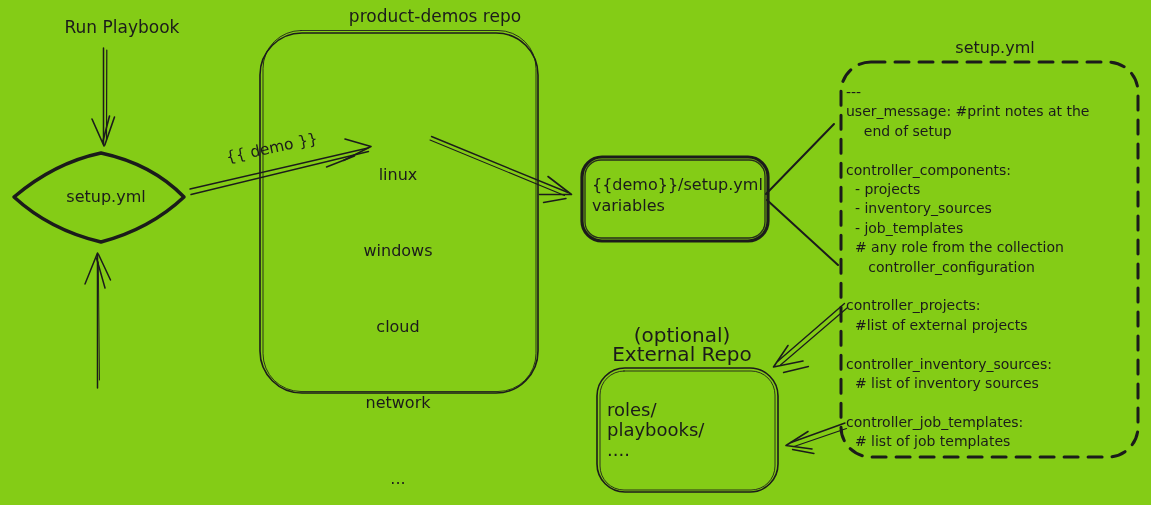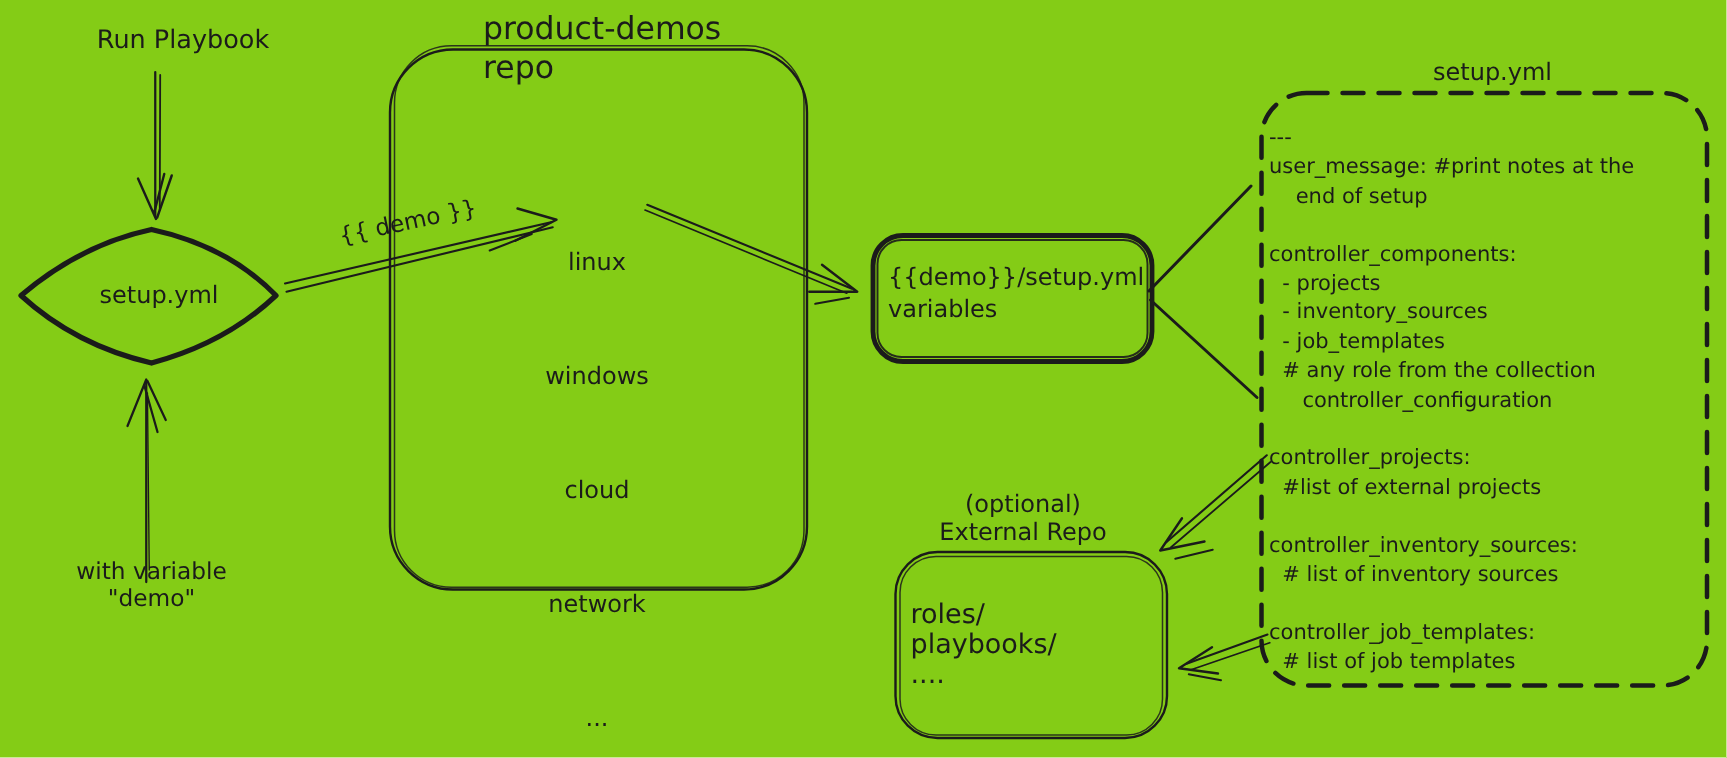--- a/index.html
+++ b/index.html
@@ -13,32 +13,32 @@
     color: #1b1b1b;
   }
   .canvas svg { position: absolute; left: 0; top: 0; }
   .label {
     position: absolute;
     white-space: pre-line;
     color: #1b1b1b;
     line-height: 1.25;
   }
   .run-playbook    { left: 55px;  top: 17px;  width: 134px; font-size: 17px; text-align: center; }
-  .repo-title      { left: 322px; top: 6px;   width: 200px; font-size: 21px; }
+  .repo-title      { left: 335px; top: 6px;   width: 200px; font-size: 17px; text-align: center; }
   .setupyml-title  { left: 943px; top: 38px;  width: 104px; font-size: 16px; text-align: center; }
   .diamond-label   { left: 55px;  top: 187px; width: 102px; font-size: 16px; text-align: center; }
   .with-variable   { left: 40px;  top: 372px; width: 122px; font-size: 15.5px; text-align: center; line-height: 18px; }
   .repo-items      { left: 338px; top: 118px; width: 120px; font-size: 16px; text-align: center; line-height: 38px; }
   .demo-var        { left: 221px; top: 139px; width: 102px; font-size: 15.5px; text-align: center;
                      transform: rotate(-12deg); white-space: nowrap; }
   .variables-label { left: 592px; top: 174px; width: 166px; font-size: 16px; text-align: left; line-height: 21px; }
   .yaml-content    { position: absolute; left: 846px; top: 83px; margin: 0;
                      font-family: "DejaVu Sans", sans-serif; font-size: 14px; line-height: 19.4px;
                      white-space: pre; color: #1b1b1b; }
-  .ext-caption     { left: 612px; top: 326px; width: 140px; font-size: 16px; text-align: center; line-height: 19px; }
+  .ext-caption     { left: 612px; top: 326px; width: 140px; font-size: 20px; text-align: center; line-height: 19px; }
   .ext-content     { left: 607px; top: 400px; width: 150px; font-size: 18px; line-height: 20px; }
 </style>
 </head>
 <body style="background: rgb(255, 255, 255);">
 
 <div class="canvas" style="color: rgb(27, 27, 27);">
 
   <svg width="1151" height="505" viewBox="0 0 1151 505" fill="none" stroke="#1b1b1b" stroke-linecap="round" stroke-linejoin="round">
 
     <g>
@@ -101,22 +101,20 @@
     <g>
       <rect x="597" y="368" width="181" height="124" rx="28" stroke-width="1.6"></rect>
       <rect x="600" y="371" width="175" height="119" rx="24" stroke-width="1" opacity="0.85"></rect>
     </g>
   </svg>
 
   <div class="label run-playbook" style="color: rgb(27, 27, 27);">Run Playbook</div>
 
   <div class="label diamond-label" style="color: rgb(27, 27, 27);">setup.yml</div>
 
-  <div class="label with-variable" style="color: rgb(27, 27, 27);">with variable
-"demo"</div>
 
   <div class="label repo-title" style="color: rgb(27, 27, 27);">product-demos repo</div>
 
   <div class="label repo-items" style="color: rgb(27, 27, 27);">
     <div>linux</div>
     <div>windows</div>
     <div>cloud</div>
     <div>network</div>
     <div>...</div>
   </div>

